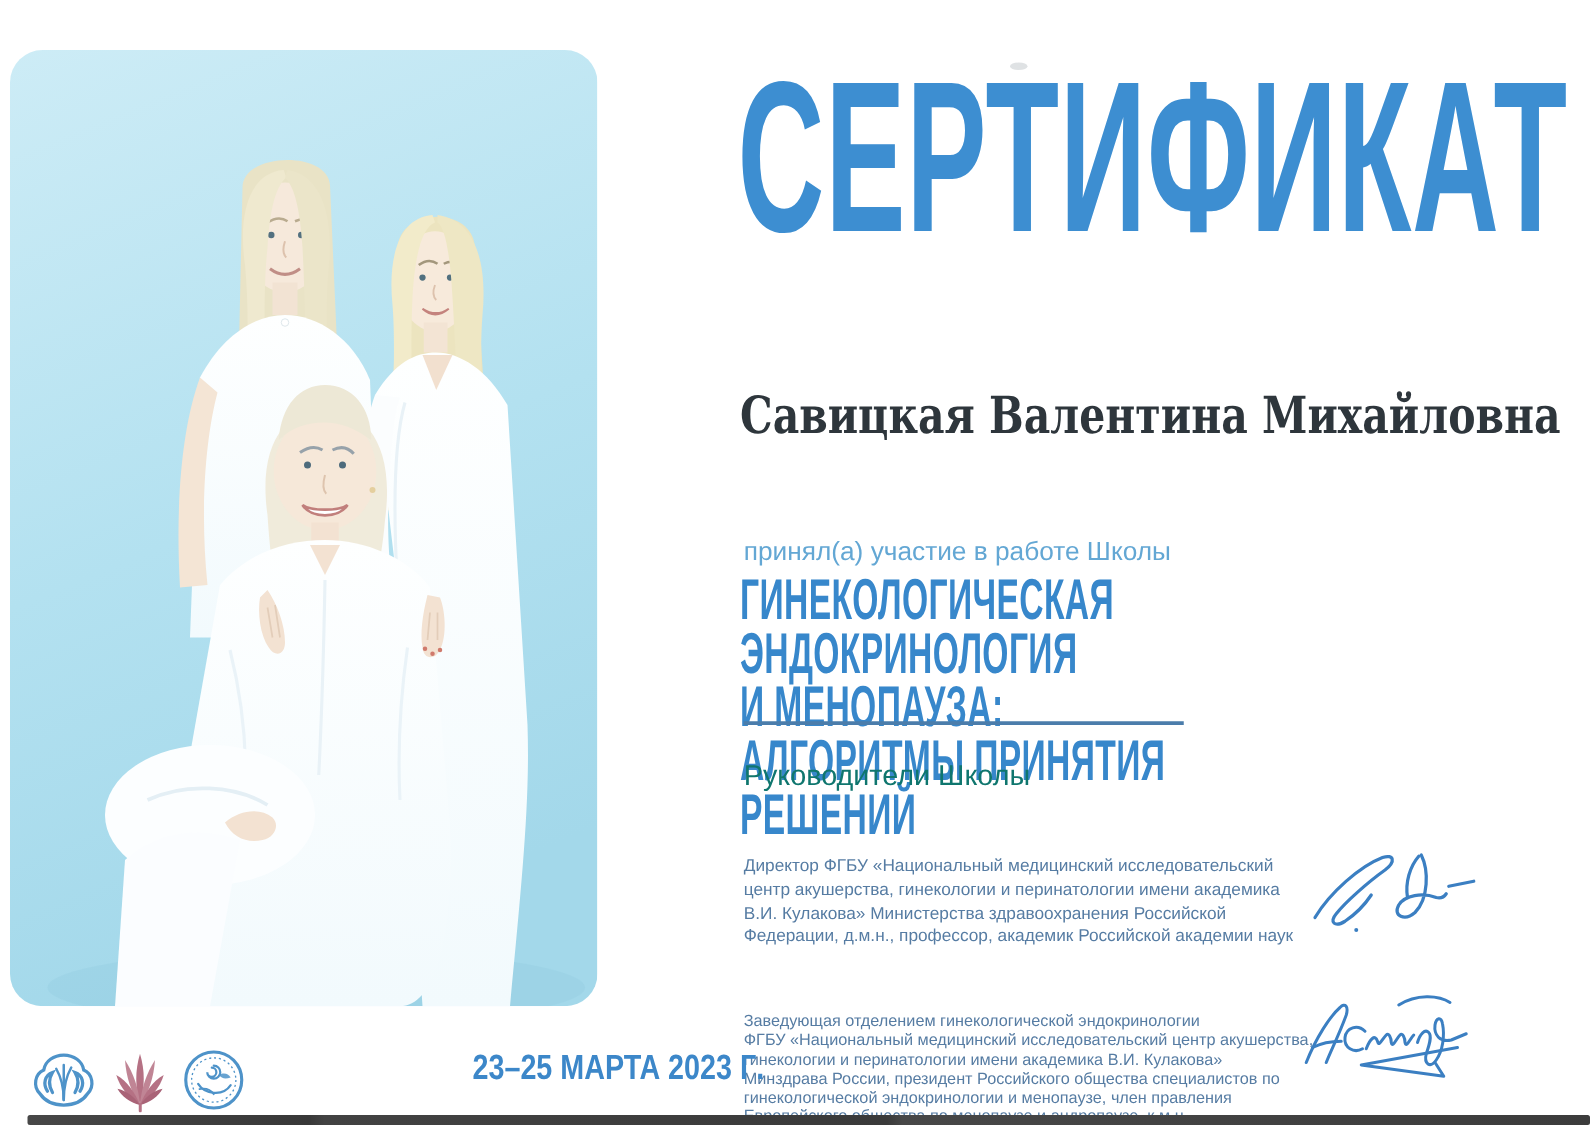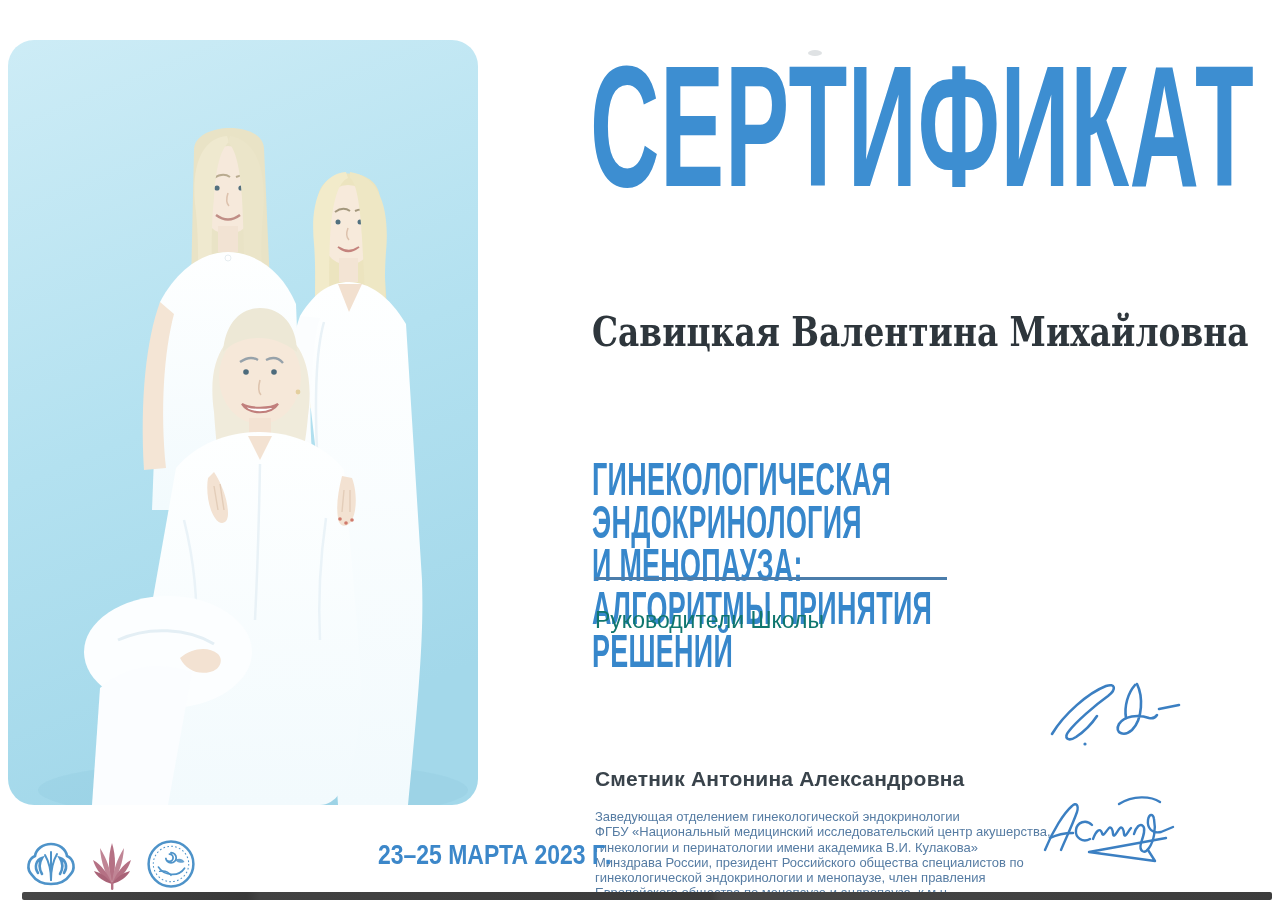--- a/index.html
+++ b/index.html
@@ -128,27 +128,31 @@
         <circle cx="332" cy="479" r="1.8" fill="#d07a6c"></circle>
         <circle cx="338" cy="483" r="1.8" fill="#d07a6c"></circle>
         <circle cx="344" cy="480" r="1.8" fill="#d07a6c"></circle>
       </g>
     </svg>
   </div>
 
   <div class="abs cert-title">СЕРТИФИКАТ</div>
   <div class="abs speck"></div>
   <div class="abs recipient">Савицкая Валентина Михайловна</div>
+  <div class="abs participation">принял(а) участие в работе Школы</div>
   <div class="abs school-title">ГИНЕКОЛОГИЧЕСКАЯ ЭНДОКРИНОЛОГИЯ
 И МЕНОПАУЗА: АЛГОРИТМЫ ПРИНЯТИЯ РЕШЕНИЙ</div>
   <div class="abs rule"></div>
   <div class="abs leaders">Руководители Школы</div>
 
-
-  <div class="abs sig-name sig2-name">Сметник Антонина Александровна</div>
+  <div class="abs sig-desc sig1-desc">Директор ФГБУ «Национальный медицинский исследовательский
+центр акушерства, гинекологии и перинатологии имени академика
+В.И. Кулакова» Министерства здравоохранения Российской
+Федерации, д.м.н., профессор, академик Российской академии наук</div>
+
   <div class="abs sig-desc sig2-desc">Заведующая отделением гинекологической эндокринологии
 ФГБУ «Национальный медицинский исследовательский центр акушерства,
 гинекологии и перинатологии имени академика В.И. Кулакова»
 Минздрава России, президент Российского общества специалистов по
 гинекологической эндокринологии и менопаузе, член правления
 Европейского общества по менопаузе и андропаузе, к.м.н.</div>
 
   <div class="abs signature signature1">
     <svg width="150" height="85" viewBox="0 0 150 85">
       <g fill="none" stroke="#3b7fc2" stroke-width="2.6" stroke-linecap="round">

